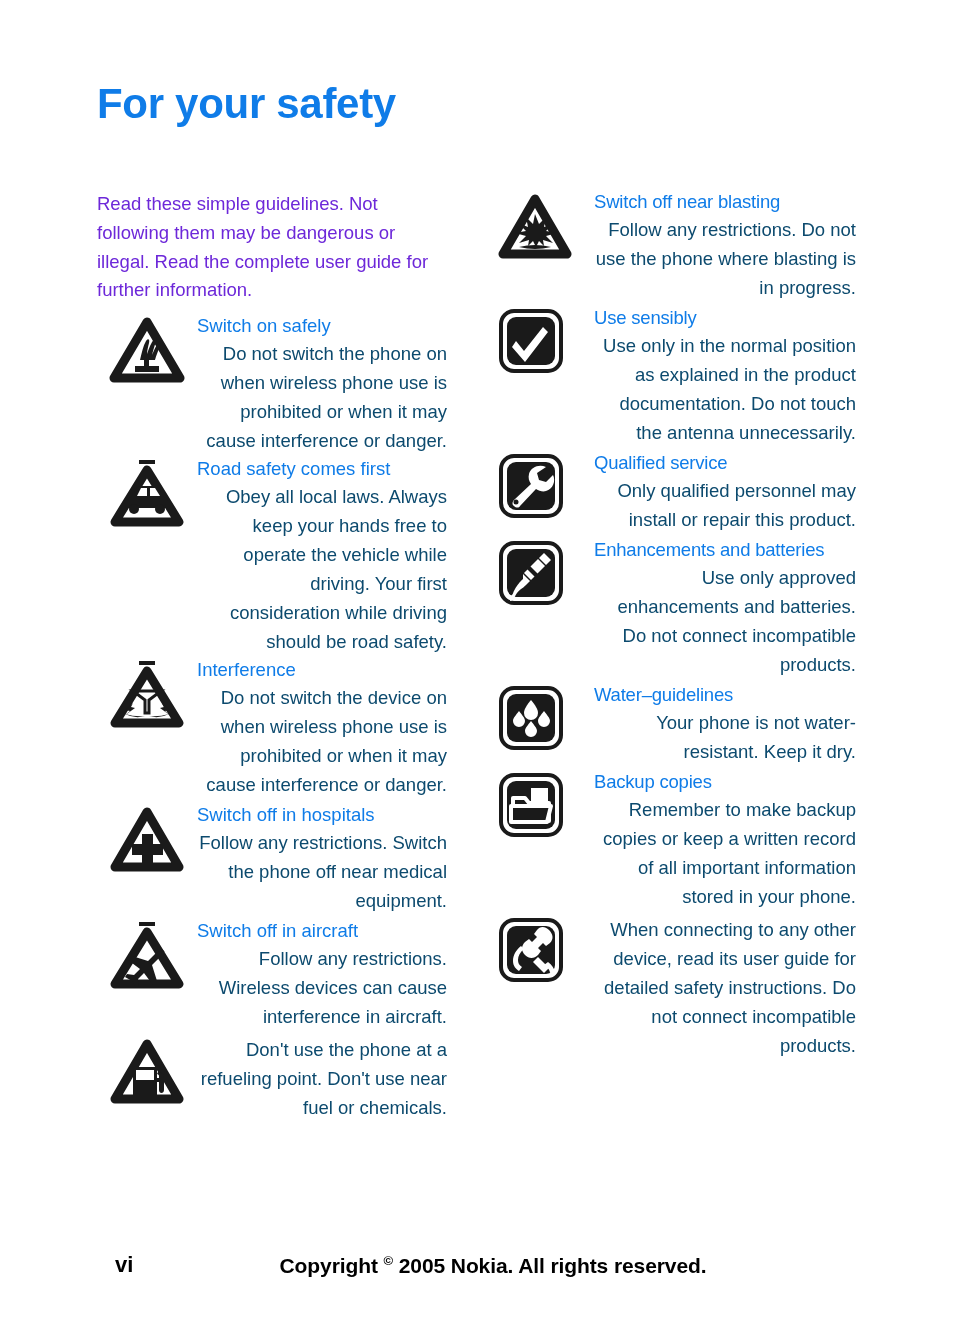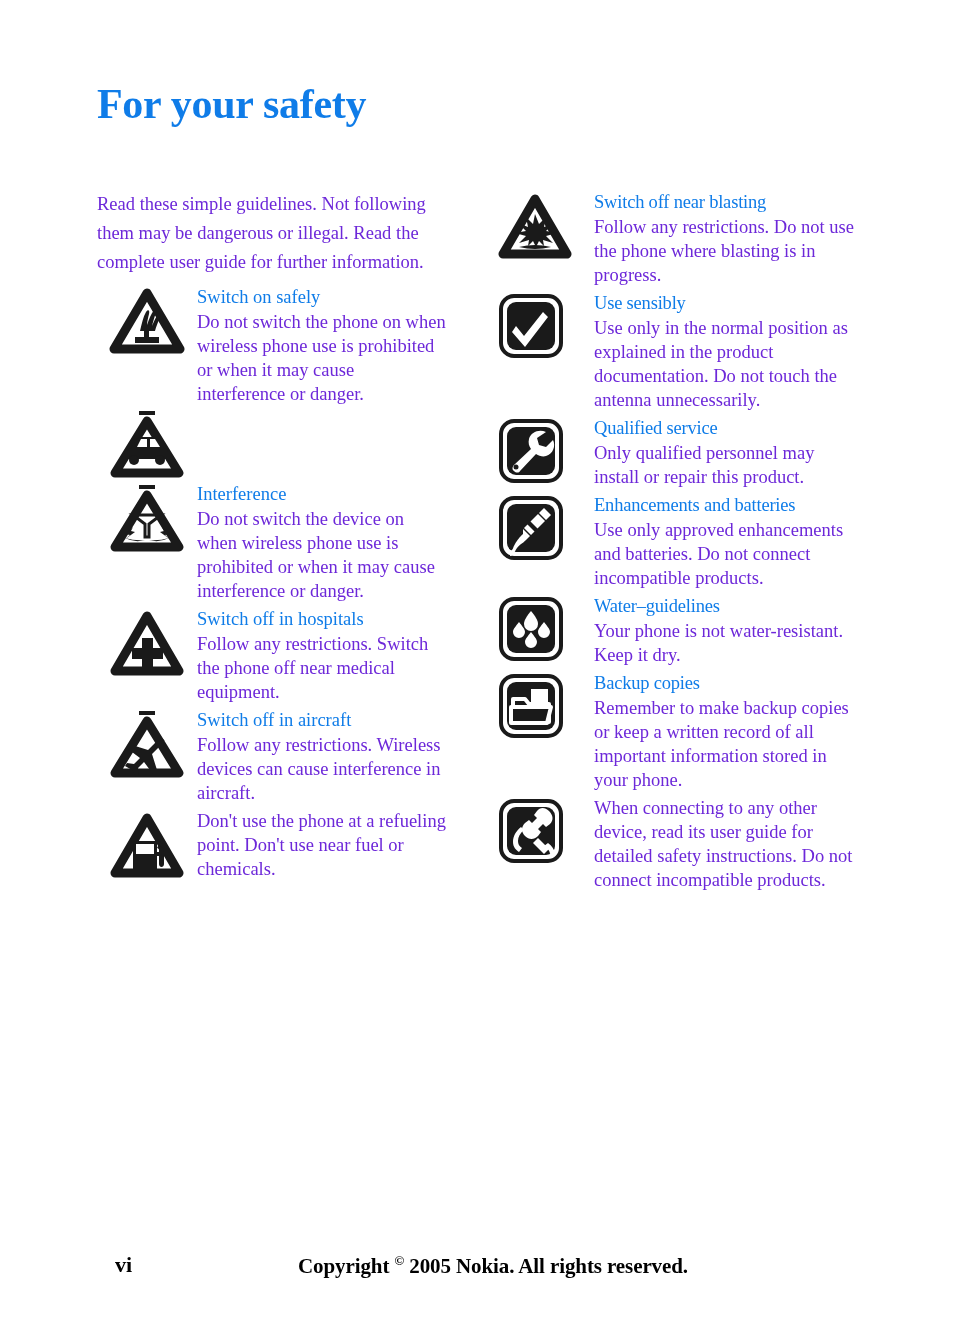--- a/index.html
+++ b/index.html
@@ -14,21 +14,20 @@
     color: #000000;
     position: relative;
     overflow: hidden;
   }
 
   .page {
     position: absolute;
     left: 0; top: 0;
     width: 954px;
     height: 1322px;
-    font-family: Liberation Serif, serif;
   }
 
   
   .page-title {
     position: absolute;
     left: 97px;
     top: 83px;
     font-size: 42px;
     font-weight: bold;
     letter-spacing: -0.3px;
@@ -79,22 +78,23 @@
   }
   .entry-title {
     font-size: 18.5px;
     color: #0f7ce8;
     line-height: 24px;
     white-space: nowrap;
     margin-bottom: 1px;
   }
   .entry-body {
     font-size: 18.5px;
-    line-height: 24px;
-    color: #6d28d9;
+    line-height: 29px;
+    color: #0c4a6e;
+    text-align: right;
   }
 
   .col-left .entry-body  { width: 250px; }
   .col-right .entry-body { width: 262px; }
   .col-right .entry-title{ letter-spacing: -0.2px; }
 
   
   .entry.gap-a  { margin-top: 2px; }
   .entry.gap-b  { margin-top: 4px; }
 
@@ -160,20 +160,24 @@
       <div class="icon-cell">
         <svg class="icon-svg" width="76" height="70" viewBox="0 0 76 70" aria-hidden="true">
           <rect x="30" y="1" width="16" height="4" fill="#1a1a1a"></rect>
           <path d="M38 11 L70 63 H6 Z" fill="none" stroke="#1a1a1a" stroke-width="9" stroke-linejoin="round"></path>
           <path d="M18 49 v-7 c0-2 2-3 4-4 l5-8 c1-2 3-3 5-3 h13 c2 0 4 1 5 3 l5 8 c2 1 4 2 4 4 v7 z" fill="#1a1a1a"></path>
           <path d="M32 29 h6 v8 h-10 z M41 29 h5 l5 8 h-10 z" fill="#ffffff"></path>
           <circle cx="25" cy="50" r="5" fill="#1a1a1a"></circle>
           <circle cx="51" cy="50" r="5" fill="#1a1a1a"></circle>
         </svg>
       </div>
+      <div class="text-cell">
+        <div class="entry-title">Road safety comes first</div>
+        <div class="entry-body">Obey all local laws. Always keep your hands free to operate the vehicle while driving. Your first consideration while driving should be road safety.</div>
+      </div>
     </div>
 
     <div class="entry gap-a">
       <div class="icon-cell">
         <svg class="icon-svg" width="76" height="70" viewBox="0 0 76 70" aria-hidden="true">
           <rect x="30" y="1" width="16" height="4" fill="#1a1a1a"></rect>
           <path d="M38 11 L70 63 H6 Z" fill="none" stroke="#1a1a1a" stroke-width="9" stroke-linejoin="round"></path>
           <path d="M24 31 h28 l-12 9 v13 h-4 V40 Z" fill="none" stroke="#1a1a1a" stroke-width="3"></path>
           <path d="M24 43 l-8 7 l5 1 l-6 5 l11 -8 l-4 -1 z" fill="#1a1a1a"></path>
           <path d="M53 43 l8 7 l-5 1 l6 5 l-11 -8 l4 -1 z" fill="#1a1a1a"></path>

